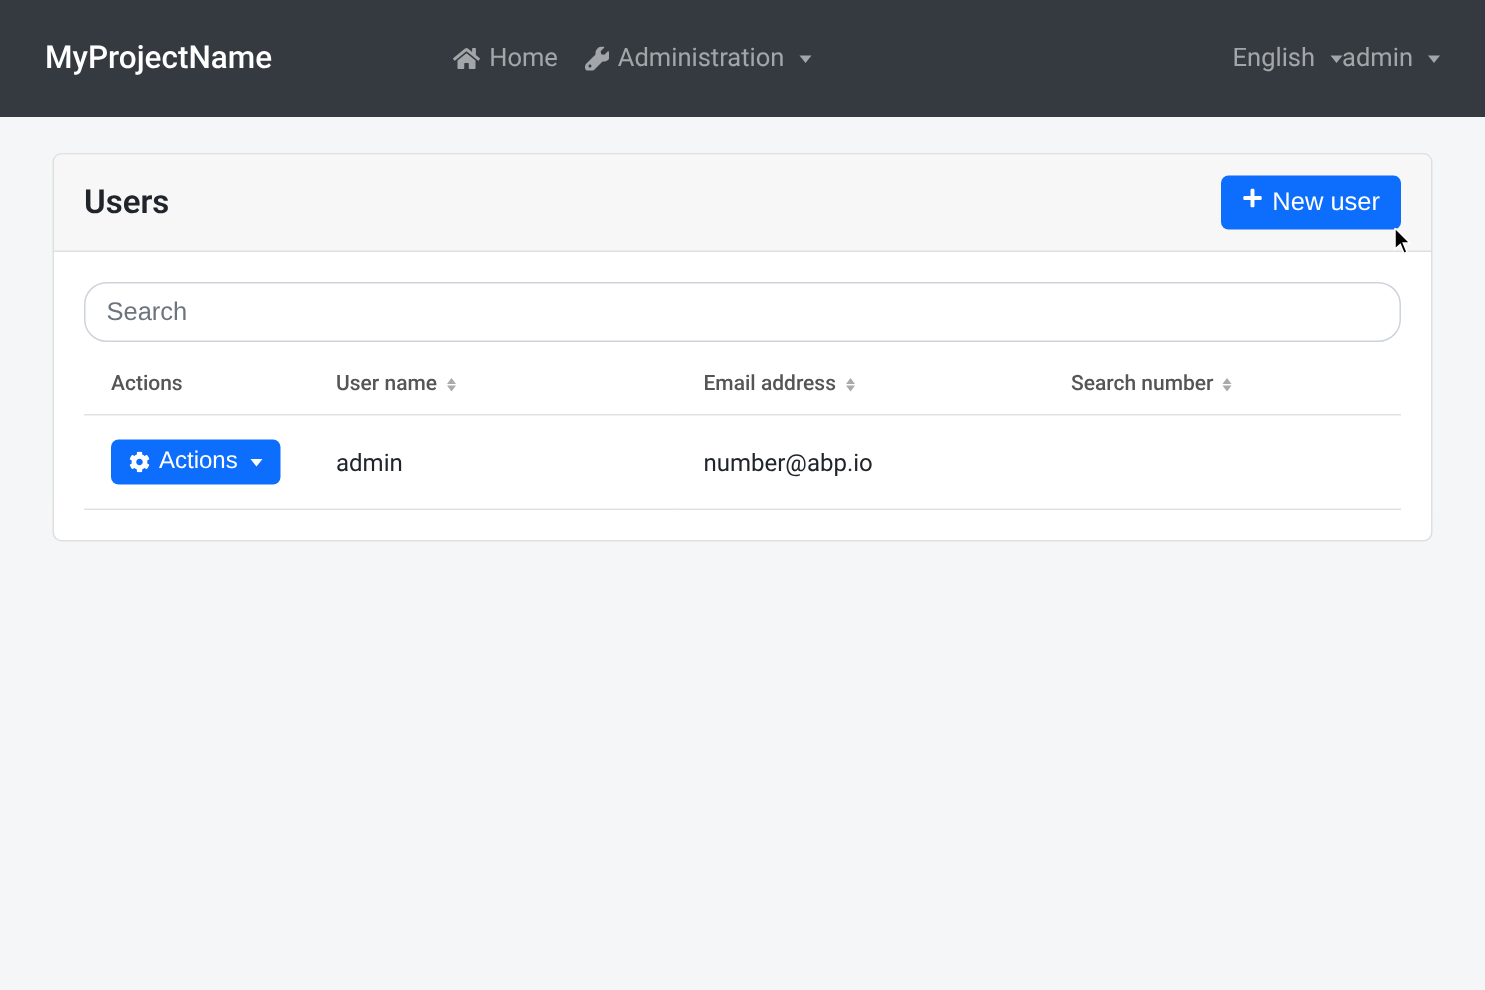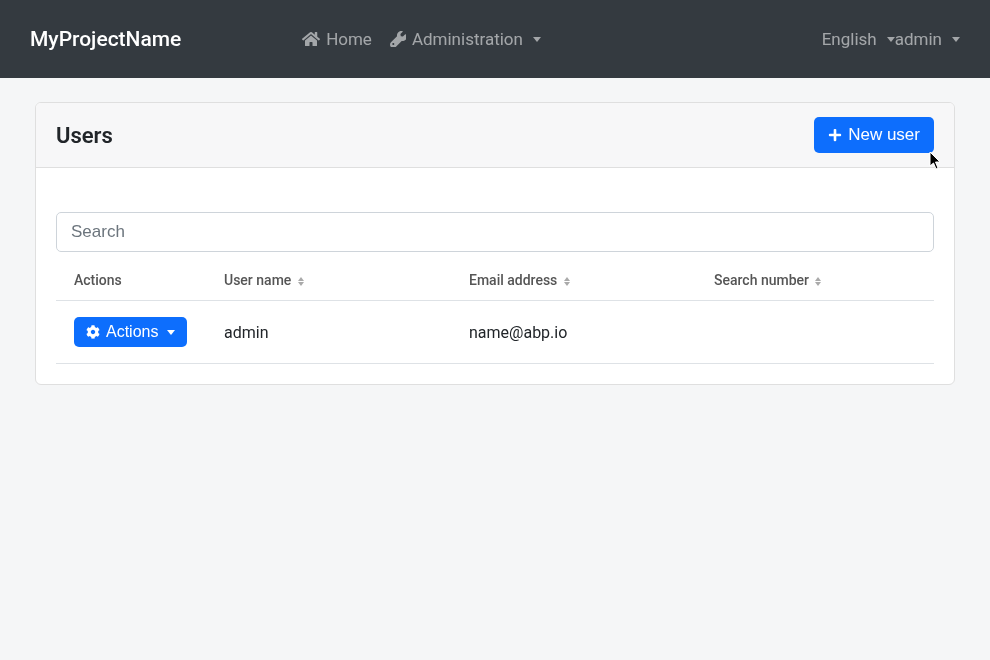--- a/index.html
+++ b/index.html
@@ -73,36 +73,35 @@
       font-weight: 600;
     }
     .btn-primary {
       background: #0d6efd;
       color: #fff;
       border: none;
       padding: 8px 14px;
       border-radius: 5px;
       font-size: 17px;
       display: inline-flex;
-      align-items: center;
+      align-items: flex-start;
       gap: 6px;
       cursor: pointer;
     }
     .card-body {
       padding: 20px;
     }
     .search-input {
       width: 100%;
       border: 1px solid #ced4da;
-      border-radius: 5px;
+      border-radius: 15px;
       padding: 9px 14px;
       font-size: 17px;
       color: #6c757d;
       outline: none;
-      margin-top: 24px;
     }
     .search-input::placeholder { color: #6c757d; }
     
     .table {
       width: 100%;
       border-collapse: collapse;
       margin-top: 6px;
     }
     .table th {
       text-align: left;
@@ -248,21 +247,21 @@
                 <span class="icon">
                   <svg width="14" height="14" viewBox="0 0 512 512" fill="currentColor">
                       <path d="M487.4 315.7l-42.6-24.6c4.3-23.2 4.3-47 0-70.2l42.6-24.6c4.9-2.8 7.1-8.6 5.5-14-11.1-35.6-30-67.8-54.7-94.6-3.8-4.1-10-5.1-14.8-2.3l-42.6 24.6c-17.9-15.4-38.5-27.3-60.8-35.1V25.8c0-5.6-3.9-10.5-9.4-11.7-36.7-8.2-74.3-7.8-109.2 0-5.5 1.2-9.4 6.1-9.4 11.7V75c-22.3 7.9-42.9 19.7-60.8 35.1L88.5 85.5c-4.9-2.8-11-1.9-14.8 2.3-24.7 26.7-43.6 58.9-54.7 94.6-1.7 5.4.6 11.2 5.5 14L67.1 221c-4.3 23.2-4.3 47 0 70.2l-42.6 24.6c-4.9 2.8-7.1 8.6-5.5 14 11.1 35.6 30 67.8 54.7 94.6 3.8 4.1 10 5.1 14.8 2.3L131.2 402c17.9 15.4 38.5 27.3 60.8 35.1v49.2c0 5.6 3.9 10.5 9.4 11.7 36.7 8.2 74.3 7.8 109.2 0 5.5-1.2 9.4-6.1 9.4-11.7V437c22.3-7.9 42.9-19.7 60.8-35.1l42.6 24.6c4.9 2.8 11 1.9 14.8-2.3 24.7-26.7 43.6-58.9 54.7-94.6 1.5-5.4-.7-11.2-5.5-14zM256 336c-44.1 0-80-35.9-80-80s35.9-80 80-80 80 35.9 80 80-35.9 80-80 80z"></path>
                     </svg>
                 </span>
                 <span>Actions</span>
                 <span class="caret-white"></span>
               </button>
             </td>
             <td>admin</td>
-            <td>name@abp.io</td>
+            <td>number@abp.io</td>
             <td></td>
           </tr>
         </tbody>
       </table>
     </div>
   </div>
 </div>
 
 <div class="cursor">
   <svg width="14" height="18" viewBox="0 0 12 18">

